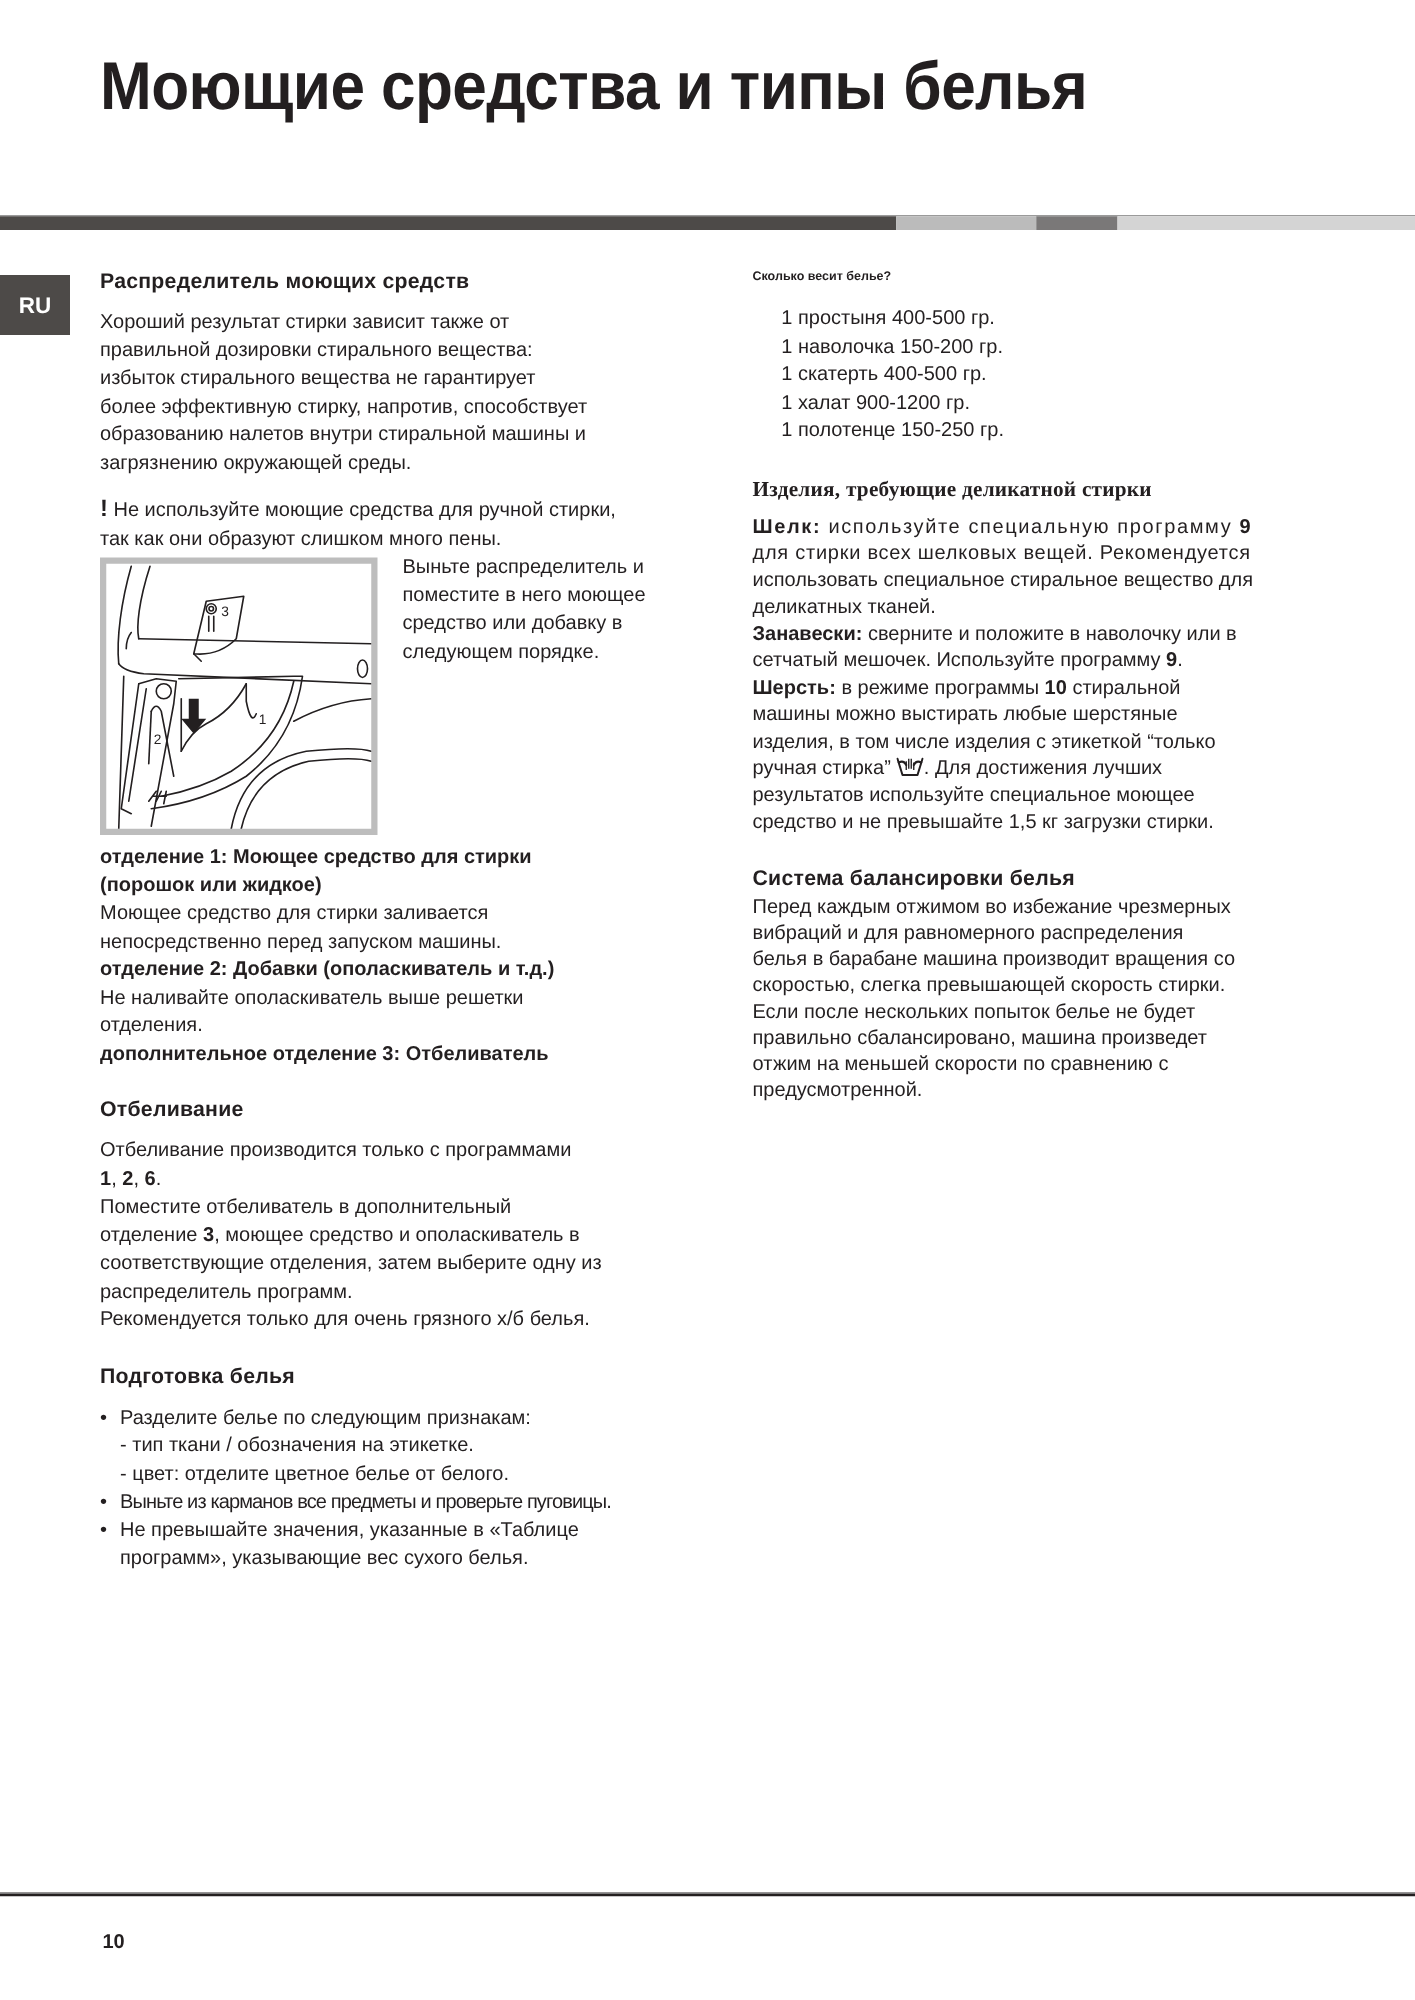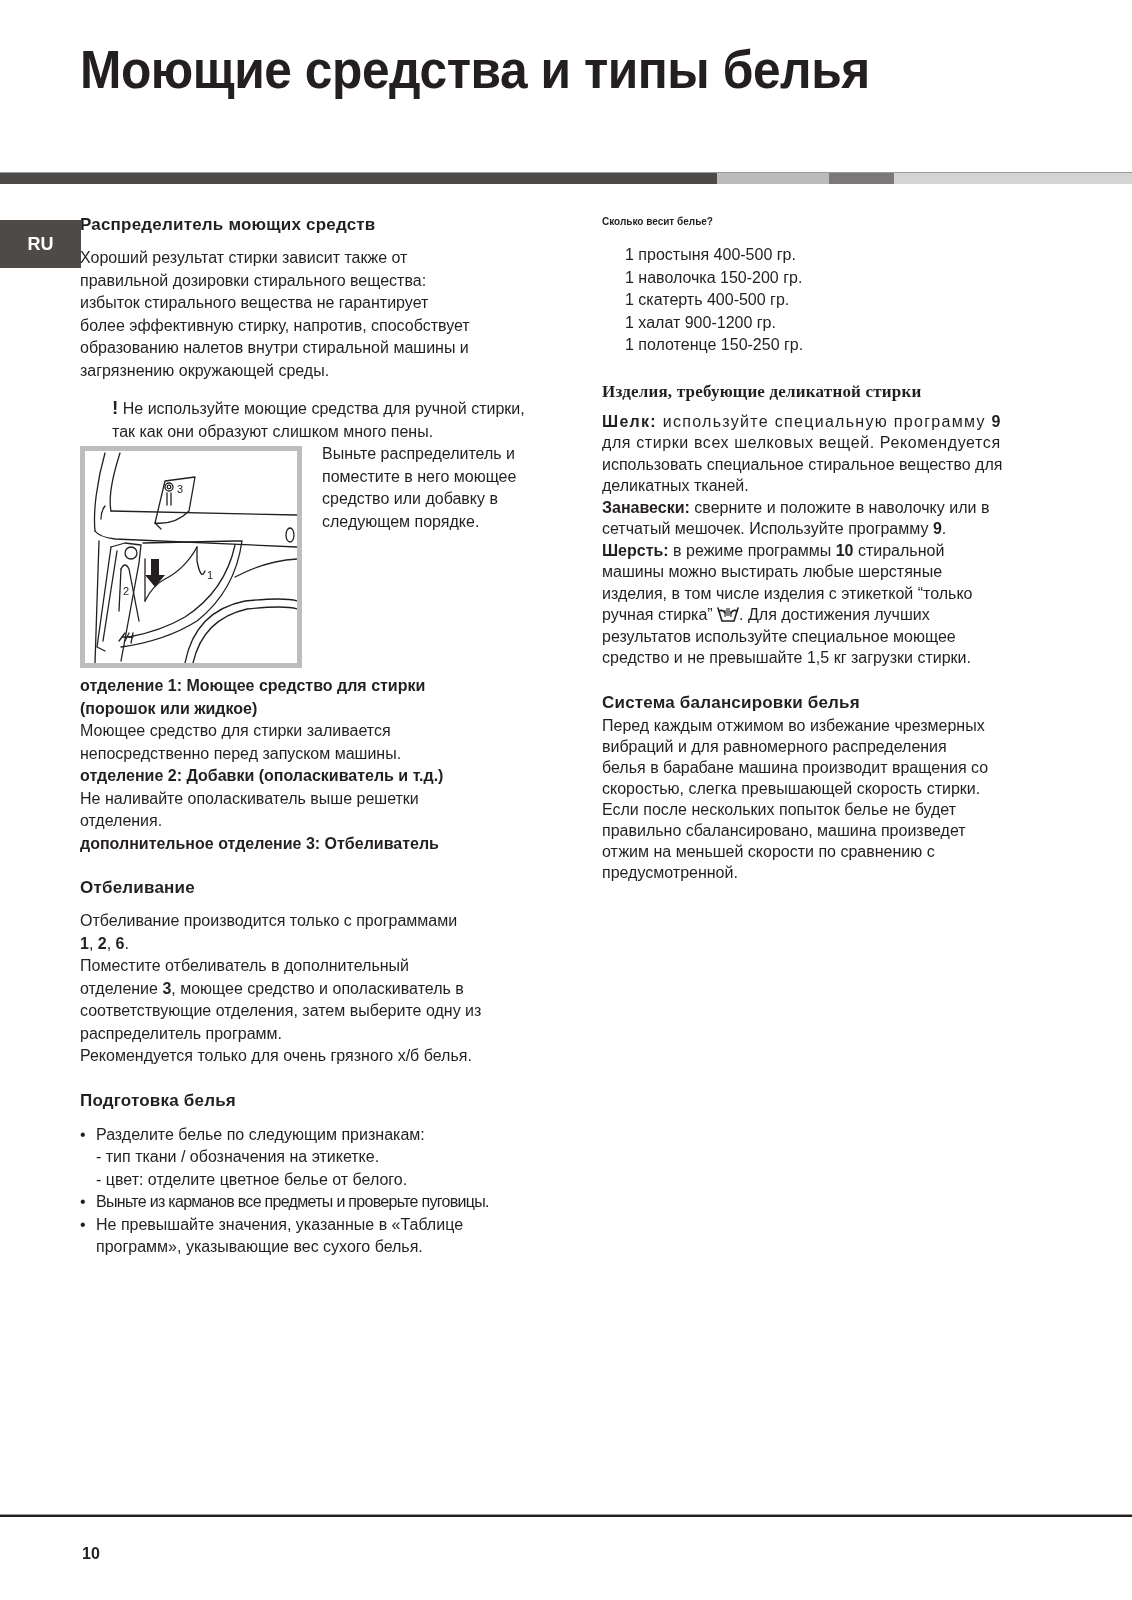--- a/index.html
+++ b/index.html
@@ -14,35 +14,35 @@
     transform: scaleX(0.92); transform-origin: left top;
     white-space: nowrap;
   }
   .header-bar { position: absolute; left: 0; top: 172px; width: 1132px; height: 11px; display: flex; border-top: 1px solid #9a9a9a; }
   .header-bar .seg-1 { width: 717px; background: #4d4a48; }
   .header-bar .seg-2 { width: 112px; background: #bbbbbb; }
   .header-bar .seg-3 { width: 65px; background: #7a7878; }
   .header-bar .seg-4 { flex: 1; background: #d4d4d4; }
 
   .lang-badge {
-    position: absolute; left: 0; top: 220px; width: 81px; height: 48px;
+    position: absolute; left: 0; top: 220px; width: 56px; height: 48px;
     background: #4d4a48; color: #ffffff; font-weight: bold; font-size: 18px;
     display: flex; align-items: center; justify-content: center;
   }
 
   .col { position: absolute; top: 212px; font-size: 16px; line-height: 22.5px; }
   .col-left { left: 80px; width: 480px; }
   .col-right { left: 602px; width: 450px; }
 
   h2 { font-size: 17px; font-weight: bold; margin: 0; line-height: 26px; letter-spacing: 0.2px; }
   p { margin: 0; }
   .b { font-weight: bold; }
 
   .intro { margin-top: 9px; }
-  .warning { margin-top: 15px; margin-left: 32px; }
+  .warning { margin-top: 15px; }
   .warning .excl { font-weight: bold; font-size: 19px; }
 
   .dispenser-row { position: relative; height: 232px; }
   .figure {
     position: absolute; left: 0; top: 3px; width: 212px; height: 212px;
     border: 5px solid #bdbdbd; background: #fff; box-sizing: content-box;
   }
   .figure svg { width: 212px; height: 212px; display: block; }
   .fig-caption { position: absolute; left: 242px; top: 0; width: 240px; }
 

